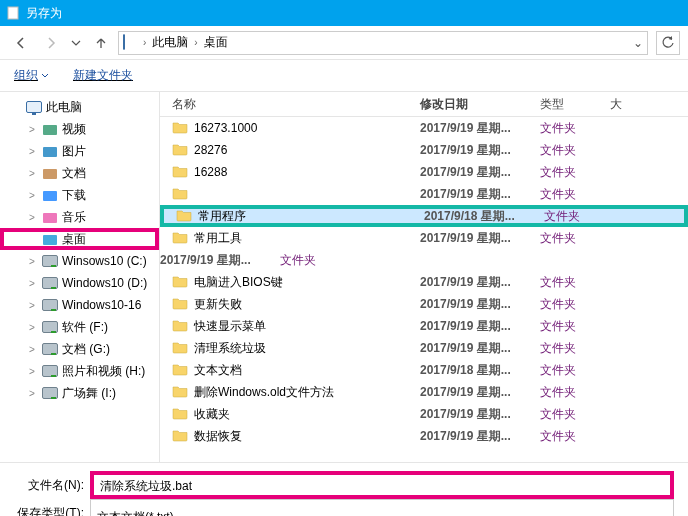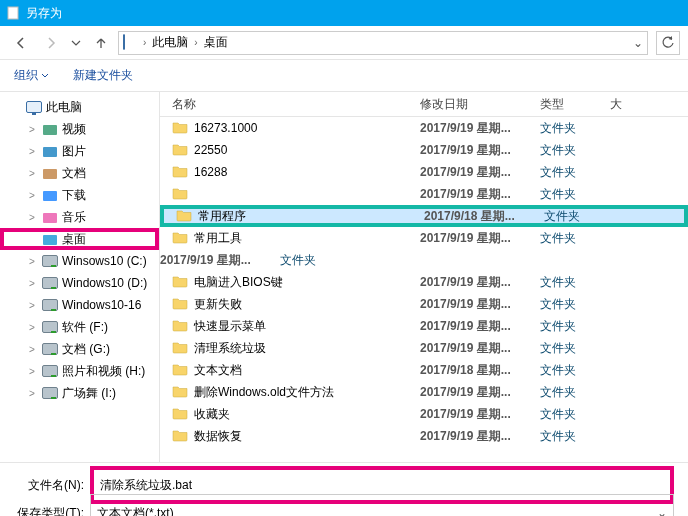--- a/index.html
+++ b/index.html
@@ -9,52 +9,52 @@
 .titlebar .doc-icon { width: 14px; height: 14px; margin-right: 6px; display:flex; align-items:center; justify-content:center; }
 
 .navbar { height: 34px; display: flex; align-items: center; padding: 0 8px; gap: 4px; border-bottom: 1px solid #e5e5e5; }
 .navbtn { width: 26px; height: 26px; display:flex; align-items:center; justify-content:center; color:#666; border-radius:2px;}
 .pathbar { flex:1; height:24px; border:1px solid #ccc; display:flex; align-items:center; gap:4px; padding:0 4px; background:#fff;}
 .pathbar .pc-icon { width:16px; height:16px; }
 .pathbar .crumb { padding:0 2px; }
 .pathbar .sep { color:#666; font-size:10px; }
 .refreshbtn { width:24px; height:24px; border:1px solid #ccc; display:flex; align-items:center; justify-content:center; margin-left:4px;}
 
-.toolbar { height: 32px; display:flex; align-items:center; padding: 0 14px; gap: 24px; border-bottom:1px solid #e5e5e5;}
+.toolbar { height: 32px; display:flex; align-items:center; padding: 0 14px; gap: 24px; border-bottom:1px solid #e5e5e5;text-decoration:underline;}
 .toolbar span { color:#1a4e9e; }
 .tool-drop { display:flex; align-items:center; gap:3px;}
 
 .main { display:flex; height: 370px; }
 .sidebar { width: 160px; border-right:1px solid #e5e5e5; overflow:hidden; padding-top:4px;}
 .tree-item { display:flex; align-items:center; height:22px; gap:4px; position:relative;}
 .tree-item .exp { width:12px; color:#888; font-size:10px; text-align:center;}
 .tree-item .ticon { width:16px; height:16px; display:flex; align-items:center; justify-content:center;}
 .tree-item.l0 { padding-left: 10px; }
 .tree-item.l1 { padding-left: 26px; }
 .tree-item.selected { outline: 4px solid #e6007a; outline-offset:-4px; }
 .tree-label { white-space:nowrap; overflow:hidden; text-overflow:ellipsis; }
 
 .filepane { flex:1; display:flex; flex-direction:column; overflow:hidden;}
 .headers { display:flex; height:25px; align-items:center; border-bottom:1px solid #e5e5e5; color:#444;}
 .h-name { width:260px; padding-left:12px;}
-.h-date { width:120px;}
+.h-date { width:120px;font-weight:bold;}
 .h-type { width:70px;}
 .h-size { flex:1;}
 .filelist { flex:1; overflow:hidden;}
 .row { display:flex; height:22px; align-items:center;}
 .row.selected { background:#cce8ff; border:4px solid #14b8a6;}
 .cell-name { width:260px; padding-left:12px; display:flex; align-items:center; gap:6px; white-space:nowrap; overflow:hidden; text-overflow:ellipsis;}
 .cell-date { width:120px; color:#555;font-weight:bold;}
-.cell-type { width:70px; color:#0c4a6e;}
+.cell-type { width:70px; color:#701a75;}
 .folder-icon { width:16px; height:14px; }
 
 .bottom { border-top:1px solid #e5e5e5; padding:8px 14px;}
 .formrow { display:flex; align-items:center; height:28px; gap:6px;}
 .formrow label { width:70px; text-align:right; }
-.formrow .field { flex:1; height:38px; border:1px solid #ccc; padding:0 6px; display:flex; align-items:center;}
+.formrow .field { flex:1; height:28px; border:1px solid #ccc; padding:0 6px; display:flex; align-items:flex-end;}
 .fn-highlight { border:4px solid #e6007a !important; }
 .dropdown-caret { margin-left:auto; color:#555; }
 
 
 .drive { width:16px; height:12px; background:#b8c4cc; border:1px solid #6f818d; border-radius:2px; position:relative;}
 .drive::after{content:"";position:absolute;right:1px;bottom:-1px;width:5px;height:2px;background:#2d9b2d;}
 .folder-svg { fill:#f8d46a; stroke:#caa93c; stroke-width:0.5;}
 .monitor { width:16px; height:12px; border:1px solid #3a6ea5; background:#e6f0fa; border-radius:2px; position:relative;}
 .monitor::after{content:"";position:absolute;left:5px;right:5px;bottom:-3px;height:2px;background:#3a6ea5;}
 </style>
@@ -246,21 +246,21 @@
             <span>16273.1000</span>
           </div>
           <div class="cell-date">2017/9/19 星期...</div>
           <div class="cell-type">文件夹</div>
         </div>
         <div class="row">
           <div class="cell-name">
             <span><svg class="folder-icon" viewBox="0 0 16 14">
                 <path class="folder-svg" d="M1 3 h5 l1.5 1.5 H15 V12 a1 1 0 0 1 -1 1 H2 a1 1 0 0 1 -1 -1 Z"></path>
               </svg></span>
-            <span>22550</span>
+            <span>28276</span>
           </div>
           <div class="cell-date">2017/9/19 星期...</div>
           <div class="cell-type">文件夹</div>
         </div>
         <div class="row">
           <div class="cell-name">
             <span><svg class="folder-icon" viewBox="0 0 16 14">
                 <path class="folder-svg" d="M1 3 h5 l1.5 1.5 H15 V12 a1 1 0 0 1 -1 1 H2 a1 1 0 0 1 -1 -1 Z"></path>
               </svg></span>
             <span>16288</span>

